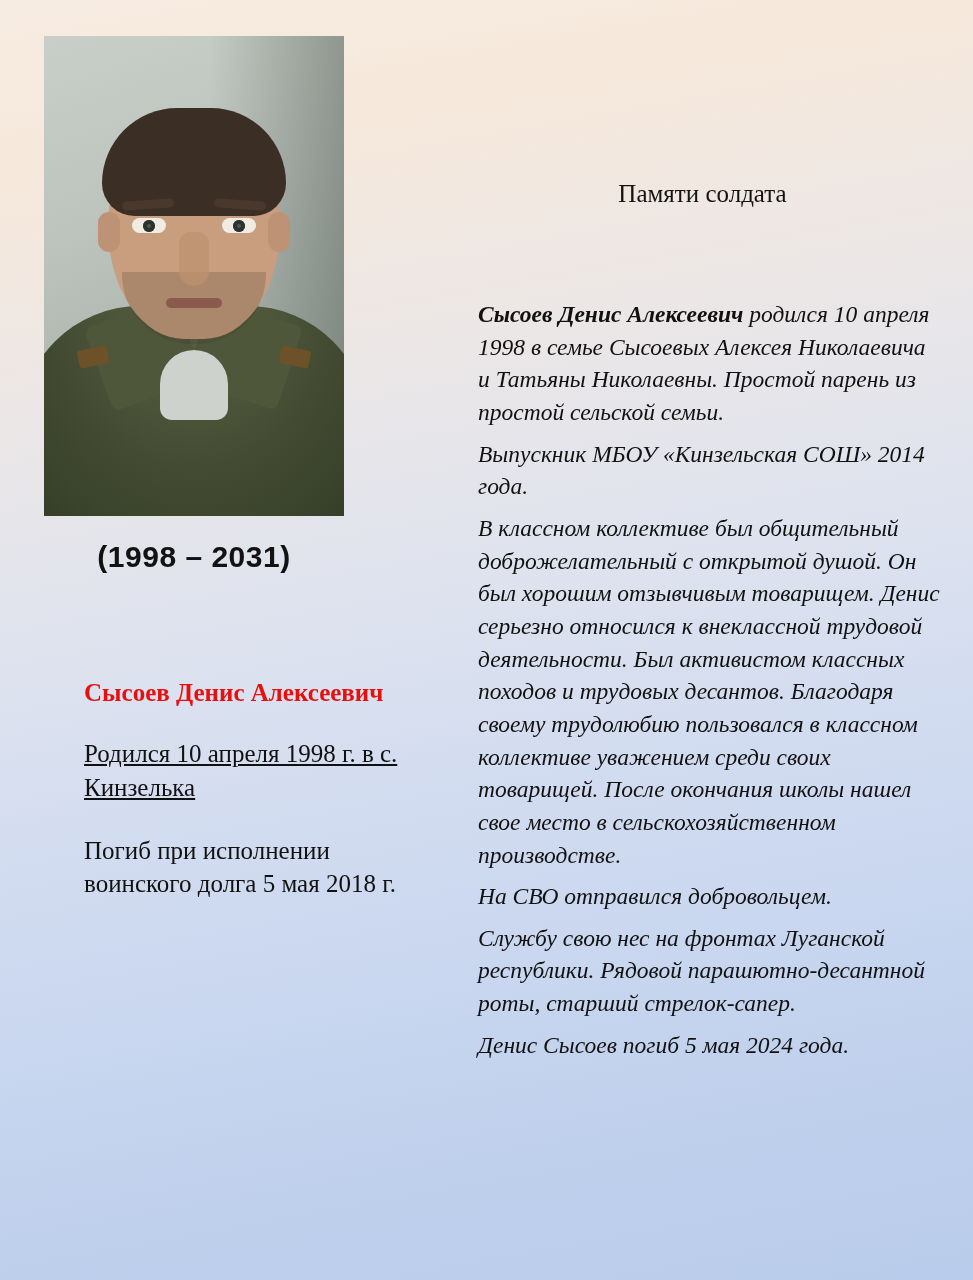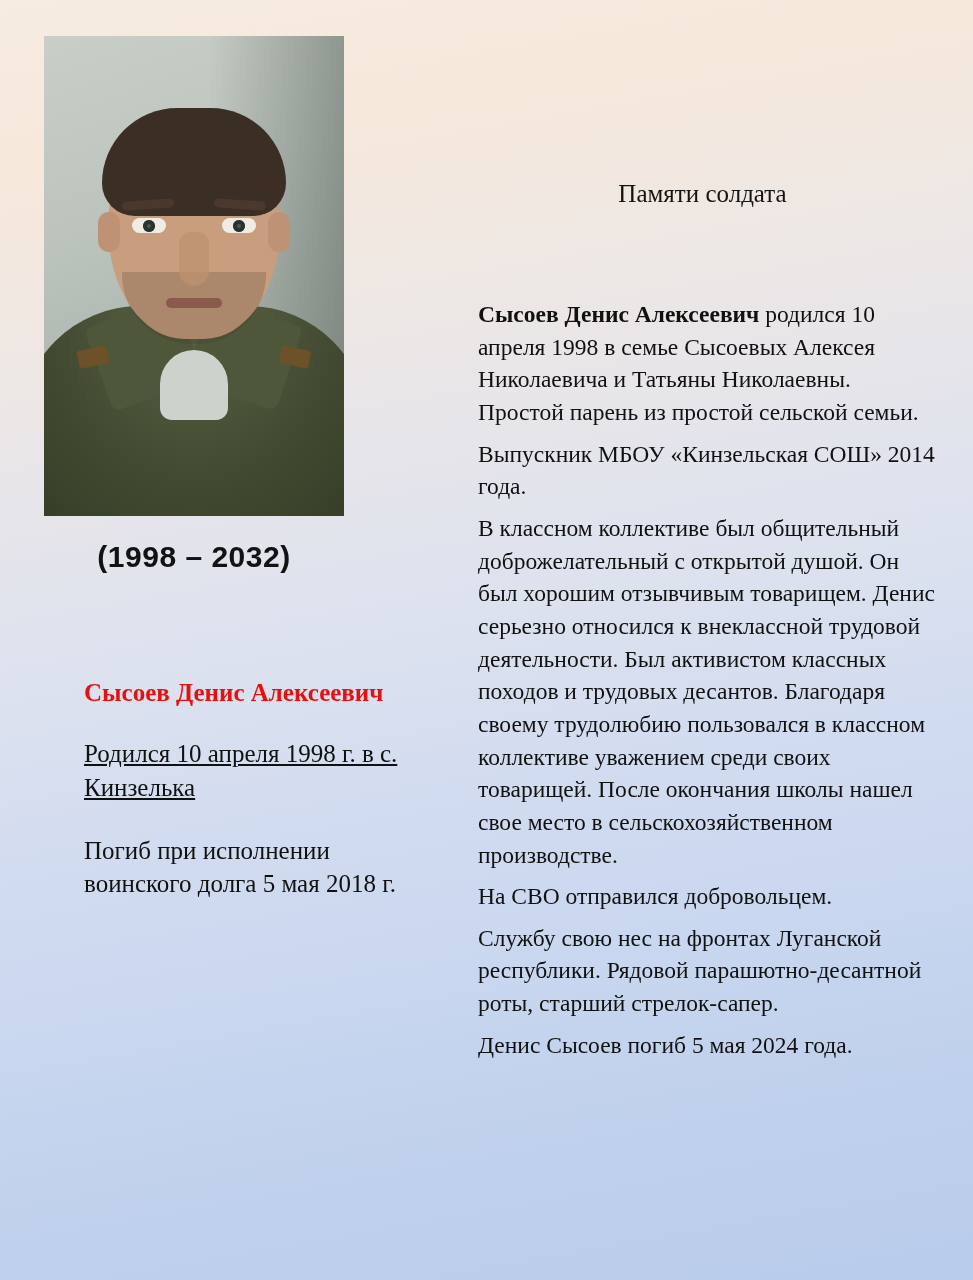--- a/index.html
+++ b/index.html
@@ -259,20 +259,21 @@
   }
   .bio {
     position: absolute;
     left: 8px;
     top: 298px;
     width: 462px;
     font-size: 23.5px;
     line-height: 1.39;
     color: #111;
     text-align: left;
+    font-style: italic;
   }
   .bio p { margin: 0 0 9px 0; }
   .bio .lead strong { font-weight: bold; }
 </style>
 </head>
 <body>
 
 <div class="page">
 
   <div class="left-col">
@@ -294,21 +295,21 @@
         <div class="ear-r"></div>
         <div class="brow-l"></div>
         <div class="brow-r"></div>
         <div class="eye-l"></div>
         <div class="eye-r"></div>
         <div class="nose"></div>
         <div class="mouth"></div>
       </div>
     </div>
 
-    <div class="years">(1998 – 2032)</div>
+    <div class="years">(1998 – 2031)</div>
 
     <div class="left-text">
       <p class="name">Сысоев Денис Алексеевич</p>
       <p class="born">Родился   10 апреля 1998 г. в с. Кинзелька</p>
       <p class="died">Погиб при исполнении воинского долга 5 мая 2018 г.</p>
     </div>
 
   </div>
 
   <div class="right-col">

